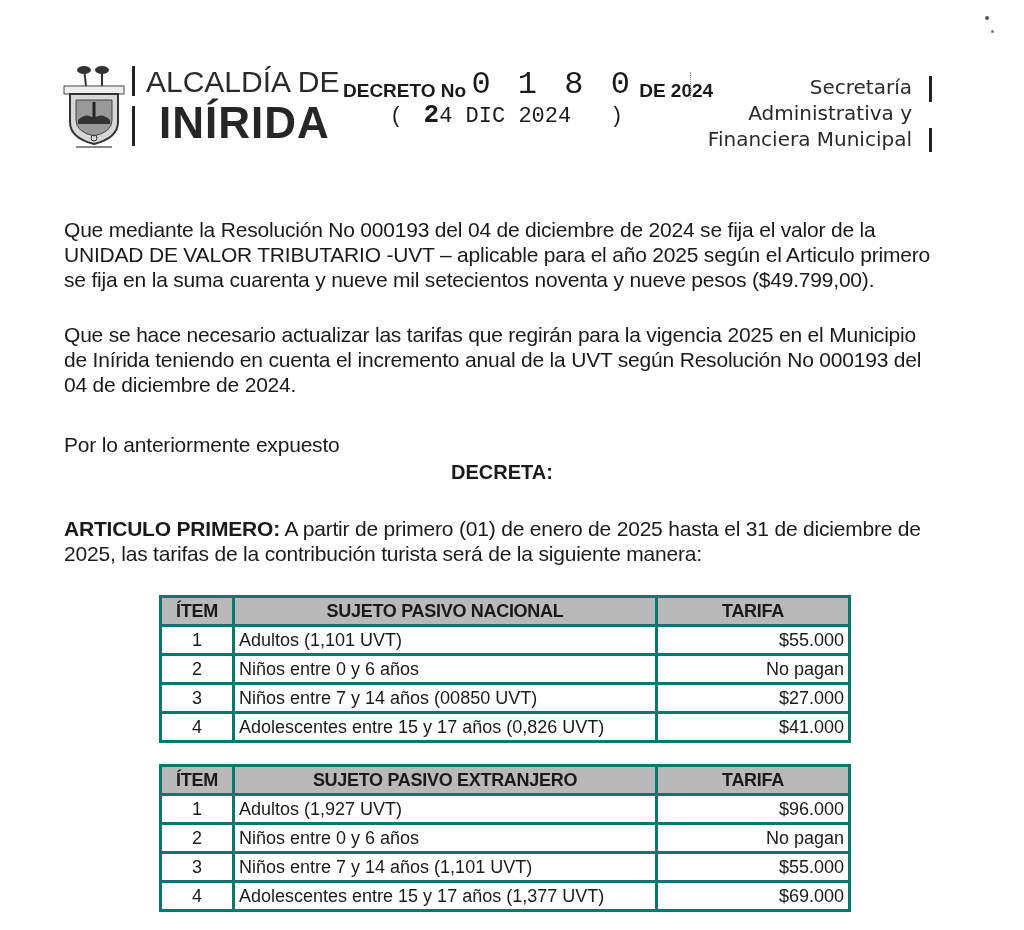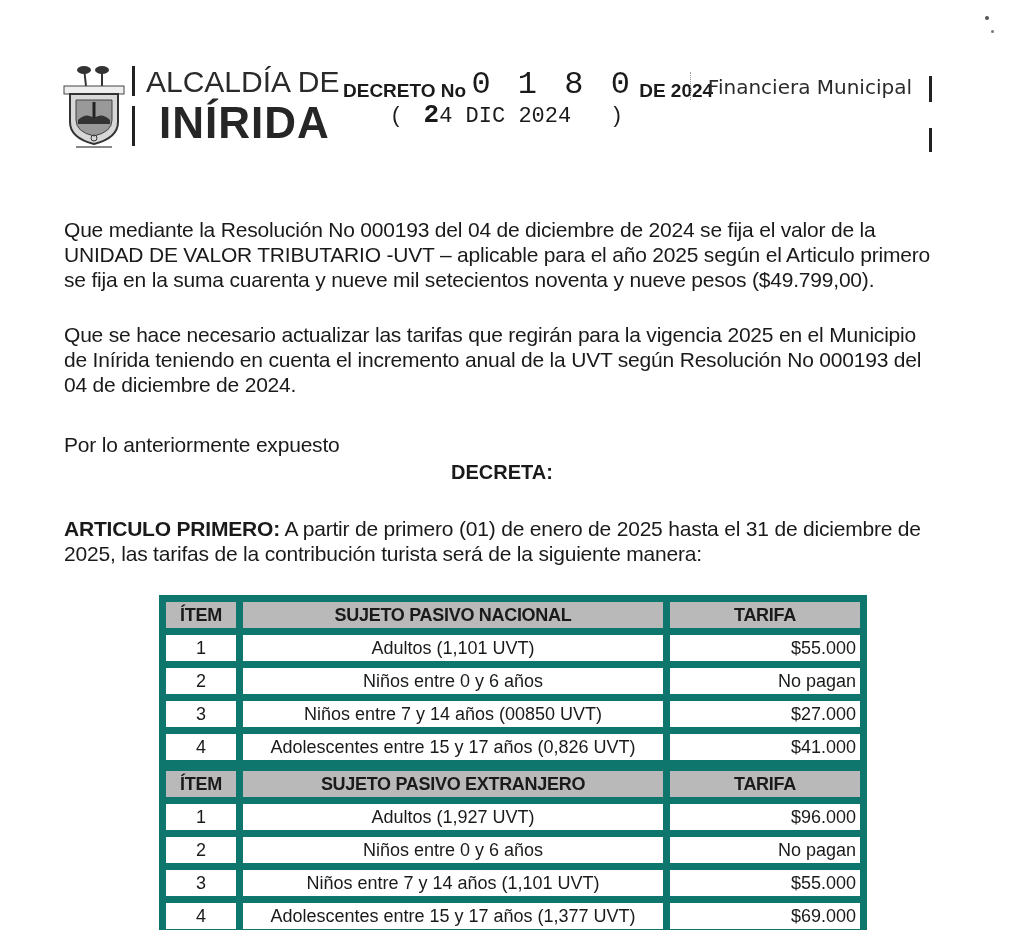--- a/index.html
+++ b/index.html
@@ -23,24 +23,24 @@
 
     .secretaria { right: 112px; top: 74px; text-align: right; font-size: 20px; line-height: 26px; color: #2a2a2a; font-family: "DejaVu Sans", sans-serif; }
     .sec-bar { position: absolute; left: 929px; width: 3px; background: #222; }
 
     
     .para { left: 64px; width: 880px; font-size: 21px; line-height: 25px; font-family: "Liberation Sans", sans-serif; letter-spacing: -0.2px; }
     .center-heading { left: 0; width: 1004px; text-align: center; font-size: 20px; font-weight: bold; }
 
     
     table.tarifas { position: absolute; left: 159px; border-collapse: collapse; font-size: 18px; }
-    table.tarifas th, table.tarifas td { border: 7px solid #0f766e; height: 26px; padding: 0 4px; line-height: 26px; }
+    table.tarifas th, table.tarifas td { border: 3px solid #0f766e; height: 26px; padding: 0 4px; line-height: 26px; }
     table.tarifas th { background: #b9b9b9; font-weight: bold; letter-spacing: -0.3px; }
     table.tarifas td.c-item { text-align: center; width: 62px; }
-    table.tarifas td.c-desc { width: 412px; text-align: center; }
+    table.tarifas td.c-desc { width: 412px; text-align: left; }
     table.tarifas td.c-tarifa { width: 182px; text-align: right; }
     .t1 { top: 595px; }
     .t2 { top: 764px; }
 
     .specks { left: 985px; top: 16px; width: 4px; height: 4px; background: #555; border-radius: 2px; }
     .specks2 { left: 991px; top: 30px; width: 3px; height: 3px; background: #777; border-radius: 2px; }
     .specks3 { left: 690px; top: 72px; width: 2px; height: 28px; border-left: 1px dotted #999; }
   </style>
 </head>
 <body>
@@ -76,20 +76,22 @@
 <div class="abs decreto-date">
   <span>(</span>
   <span style="display:inline-block; width:12px;"></span>
   <span class="stamp-big">2</span><span class="stamp-date">4 DIC 2024</span>
   <span style="display:inline-block; width:30px;"></span>
   <span>)</span>
 </div>
 <div class="abs specks3"></div>
 
 <div class="abs secretaria">
+  <div>Secretaría</div>
+  <div>Administrativa y</div>
   <div>Financiera Municipal</div>
 </div>
 <div class="sec-bar" style="top:76px; height:26px;"></div>
 <div class="sec-bar" style="top:128px; height:24px;"></div>
 
 <div class="abs specks"></div>
 <div class="abs specks2"></div>
 
 <div class="abs para" style="top:217px;">Que mediante la Resolución No 000193 del 04 de diciembre de 2024 se fija el valor de la UNIDAD DE VALOR TRIBUTARIO -UVT – aplicable para el año 2025 según el Articulo primero se fija en la suma cuarenta y nueve mil setecientos noventa y nueve pesos ($49.799,00).</div>
 <div class="abs para" style="top:322px;">Que se hace necesario actualizar las tarifas que regirán para la vigencia 2025 en el Municipio de Inírida teniendo en cuenta el incremento anual de la UVT según Resolución No 000193 del 04 de diciembre de 2024.</div>

